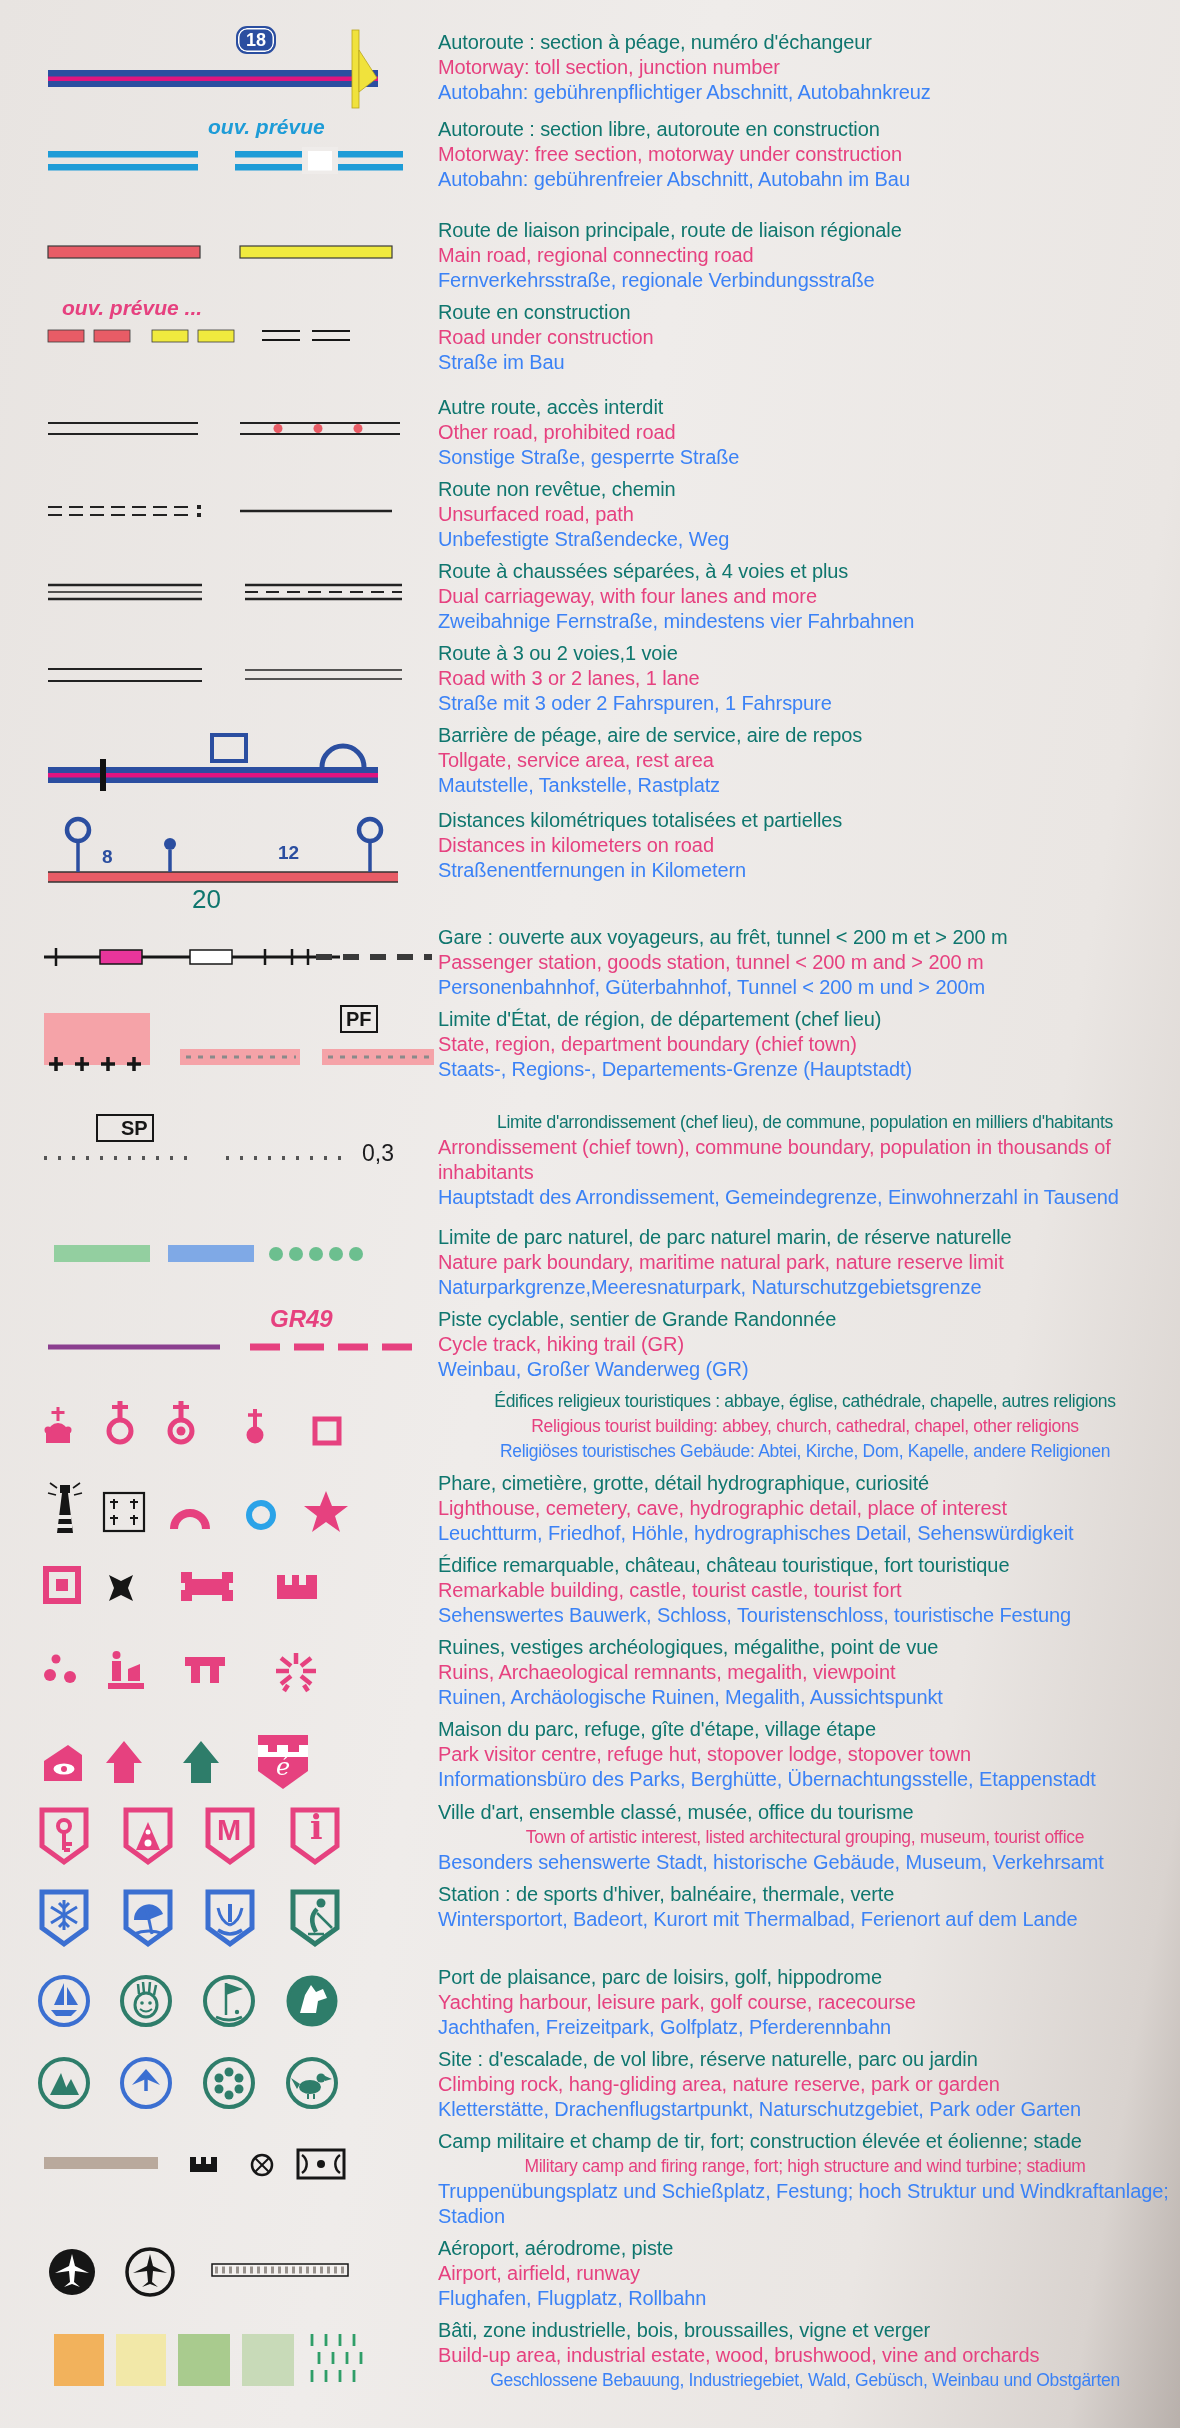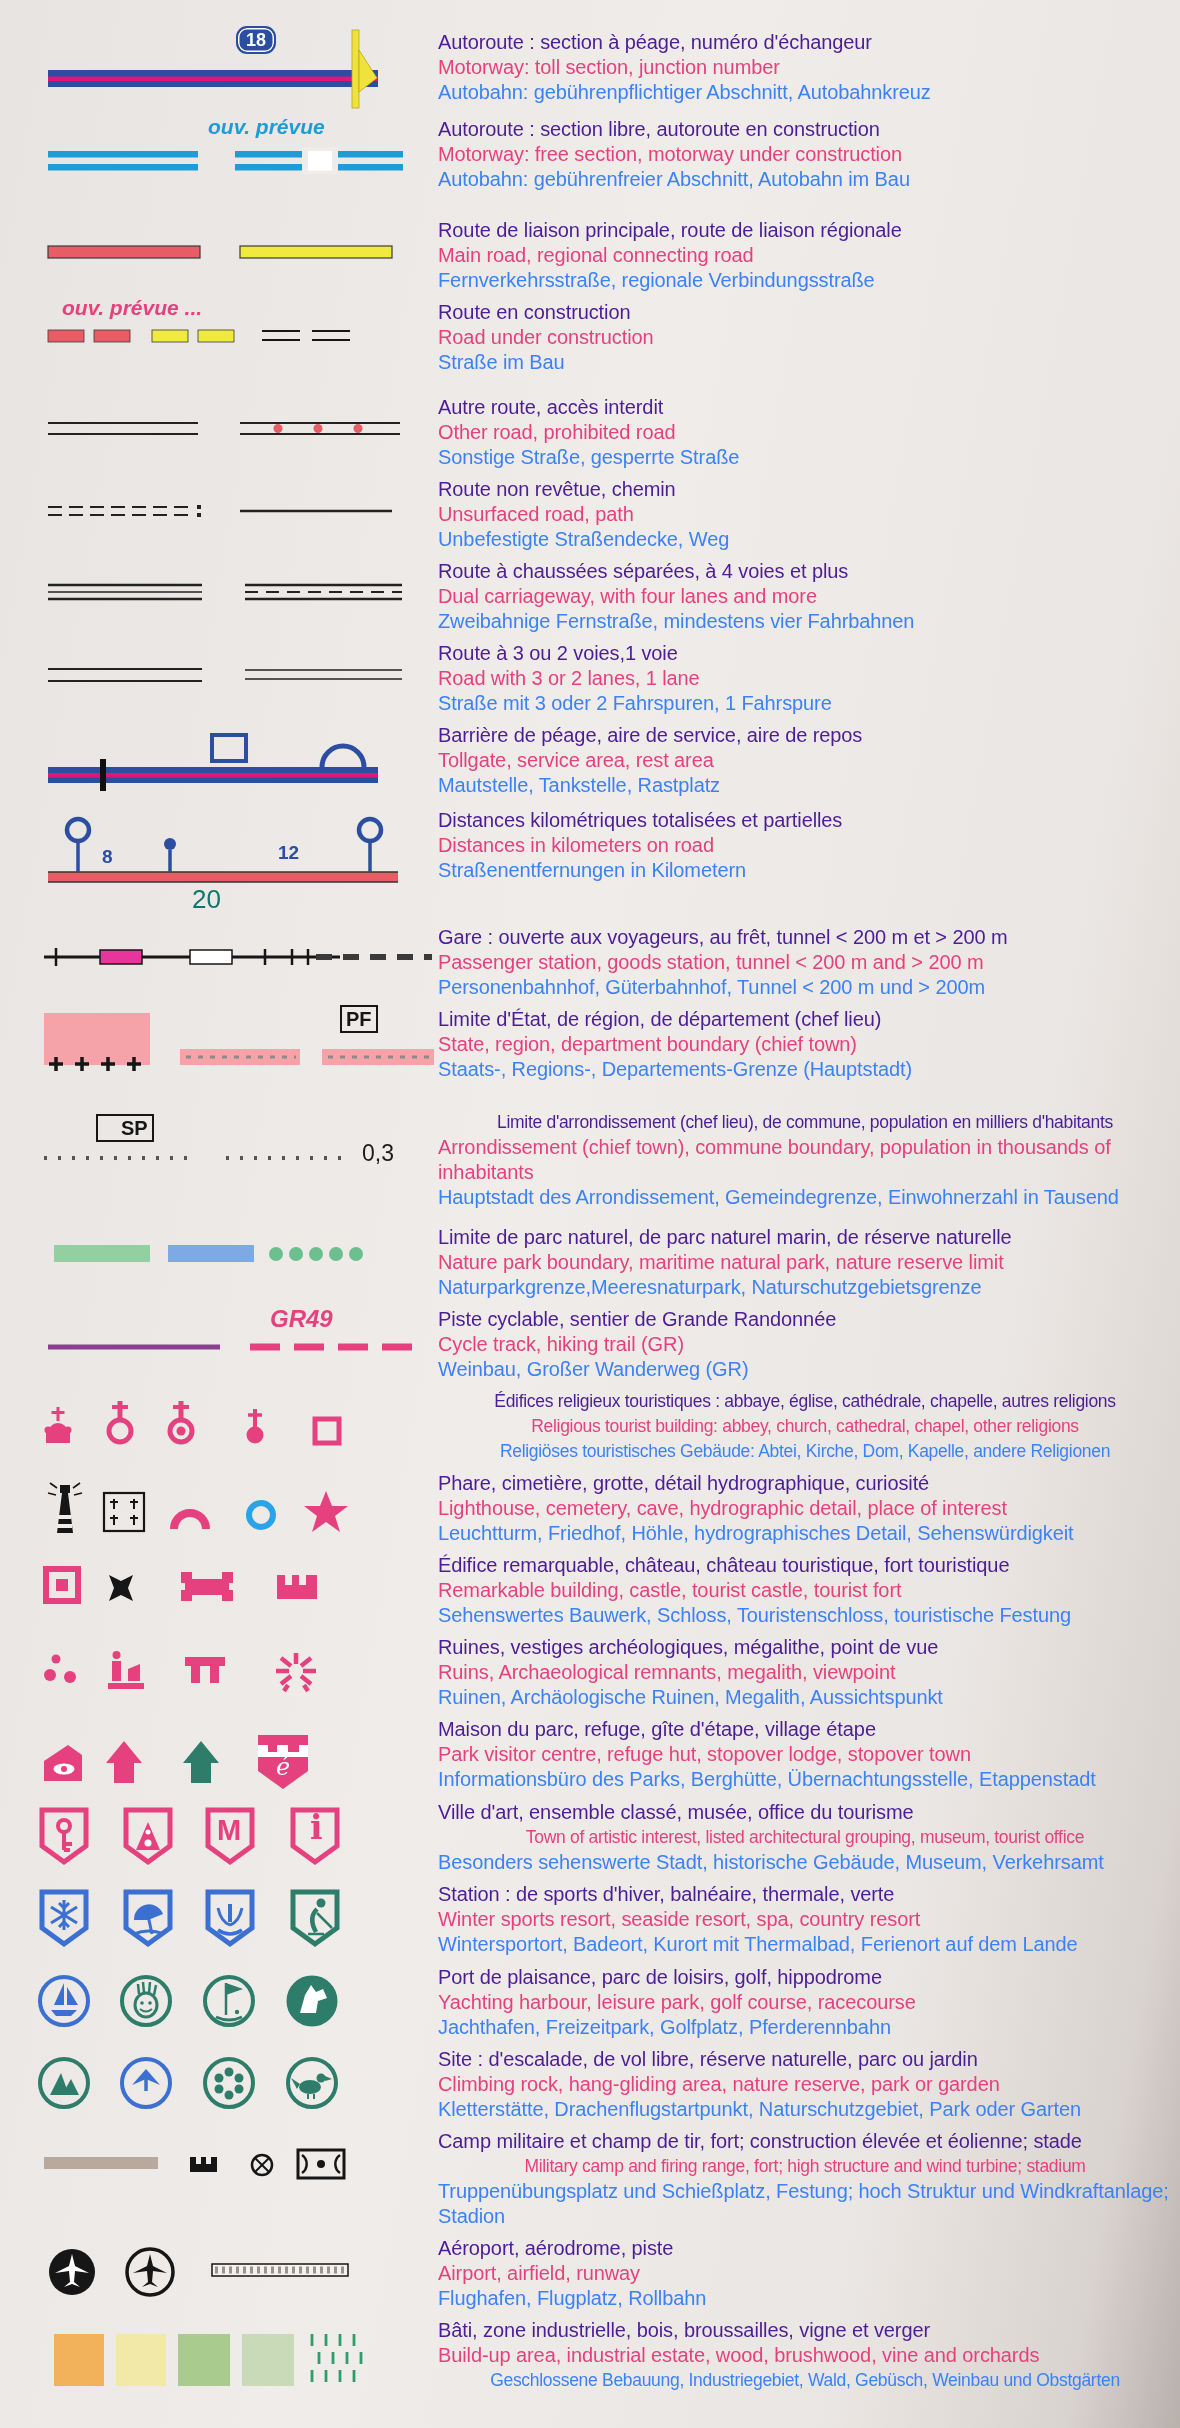--- a/index.html
+++ b/index.html
@@ -7,21 +7,21 @@
     width:1180px;height:2428px;overflow:hidden;
     background:linear-gradient(100deg,#e8e4e1 0%,#efecea 45%,#eae6e3 78%,#d9d3cf 93%,#b8b0ab 100%);
     font-family:"Liberation Sans", sans-serif;
   }
   .page{padding:30px 0 0 40px;position:relative;}
   .row{display:flex;margin-bottom:7px;}
   .sym{width:398px;flex:none;position:relative;}
   .sym svg{display:block;overflow:visible;margin-top:6px;}
   .txt{flex:1;min-width:0;padding-right:8px;}
   .l{display:block;font-size:20px;line-height:25px;letter-spacing:-0.1px;}
-  .fr{color:#4c1d95;}
+  .fr{color:#0f766e;}
   .en{color:#e6417f;}
   .de{color:#3b82f6;}
   .sm{font-size:17.5px;letter-spacing:-0.3px;text-align:center;}
   .flabel{position:absolute;font-style:italic;font-weight:bold;font-size:21px;}
   .blue-label{color:#1e9cd7;}
   .pink-label{color:#e6417f;}
   .badge{position:absolute;background:#2b4ea0;color:#fff;font-weight:bold;
          font-size:18px;line-height:24px;padding:0 8px;border-radius:11px;border:2px solid #2b4ea0;box-shadow:inset 0 0 0 1.5px #fff;}
   .boxed{position:absolute;border:2.5px solid #161616;color:#161616;font-weight:bold;
          font-size:20px;line-height:24px;padding:0 4px;background:transparent;}
@@ -552,21 +552,20 @@
         <g>
           <circle cx="281" cy="15" r="4.5" fill="#2e7d6a"></circle>
           <path d="M277,21 Q268,30 276,44" fill="none" stroke="#2e7d6a" stroke-width="4.5"></path>
           <line x1="277" y1="25" x2="292" y2="40" stroke="#2e7d6a" stroke-width="2.5"></line>
           <line x1="268" y1="46" x2="284" y2="46" stroke="#2e7d6a" stroke-width="2.5"></line>
         </g>
       </svg>
     </div>
     <div class="txt">
       <span class="l fr">Station : de sports d'hiver, balnéaire, thermale, verte</span>
-      <span class="l en">Winter sports resort, seaside resort, spa, country resort</span>
       <span class="l de">Wintersportort, Badeort, Kurort mit Thermalbad, Ferienort auf dem Lande</span>
     </div>
   </div>
 
   <div class="row">
     <div class="sym">
       <svg width="398" height="64" viewBox="0 0 398 64">
         <g>
           <circle cx="24" cy="30" r="24" fill="none" stroke="#3b6fd1" stroke-width="4"></circle>
           <polygon points="14,34 24,12 24,34" fill="#3b6fd1"></polygon>

